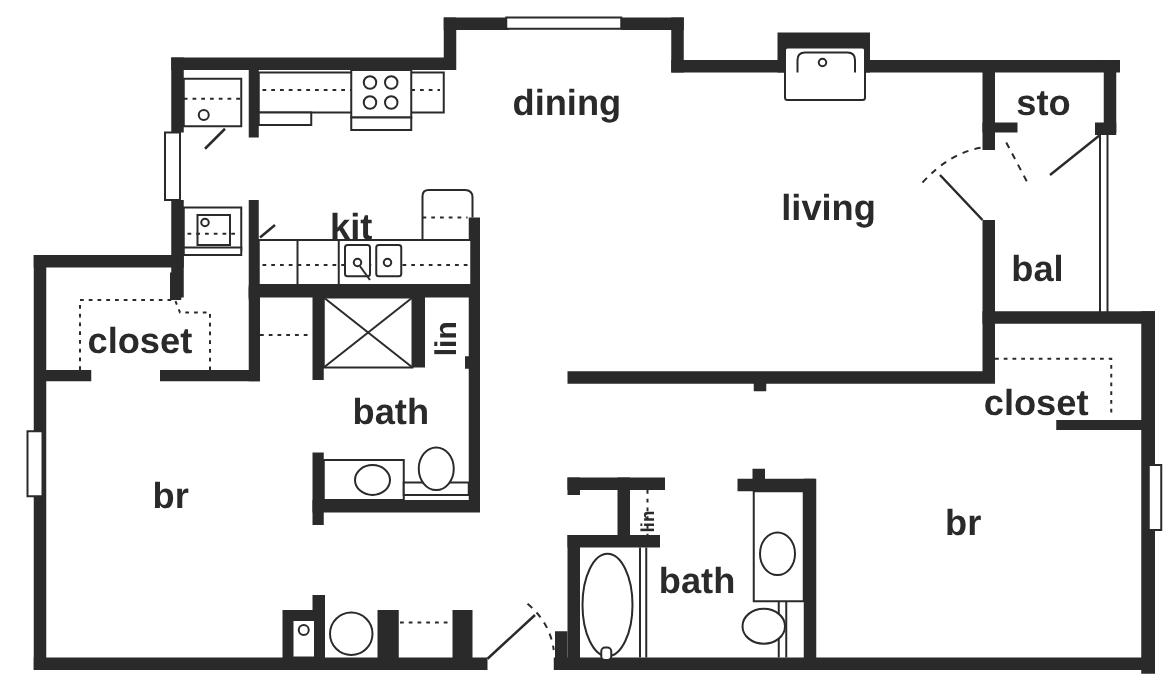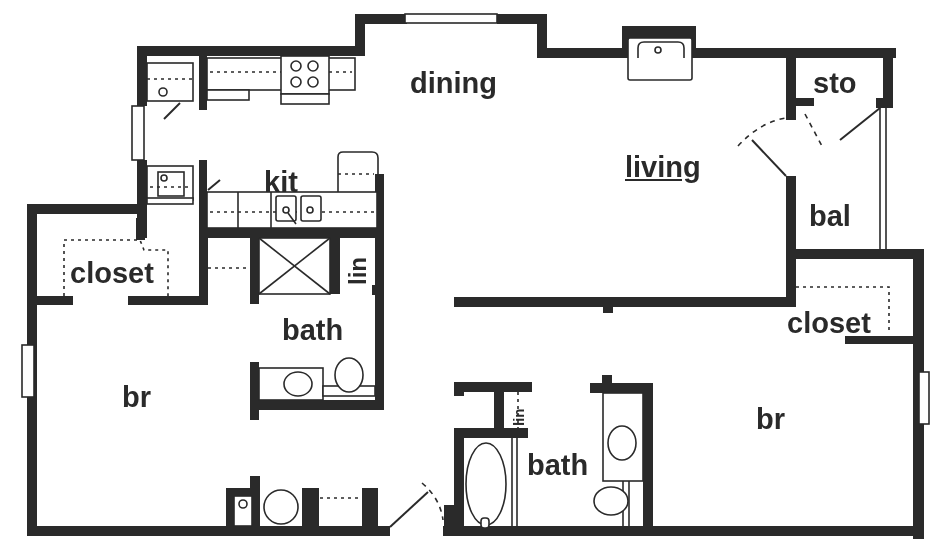--- a/index.html
+++ b/index.html
@@ -200,21 +200,21 @@
     <ellipse class="thin" cx="622" cy="443" rx="14" ry="17"></ellipse>
 
     <line class="thinline" x1="623" y1="481" x2="623" y2="526"></line>
     <line class="thinline" x1="629" y1="481" x2="629" y2="526"></line>
     <ellipse class="thin" cx="611" cy="501" rx="17" ry="14"></ellipse>
   </g>
 </svg>
 
 <div class="label" style="left:410px; top:69px;">dining</div>
 <div class="label" style="left:264px; top:132px;margin-top:36px;">kit</div>
-<div class="label" style="left:625px; top:153px;text-decoration:underline;">living</div>
+<div class="label" style="left:625px; top:153px;">living</div>
 <div class="label" style="left:813px; top:69px;text-align:right;">sto</div>
 <div class="label" style="left:809px; top:202px;">bal</div>
 <div class="label" style="left:70px; top:259px;">closet</div>
 <div class="label rot" style="left:346px; top:285px;">lin</div>
 <div class="label" style="left:282px; top:316px;">bath</div>
 <div class="label" style="left:122px; top:383px;">br</div>
 <div class="label" style="left:787px; top:309px;">closet</div>
 <div class="label rot-small" style="left:511px; top:426px;">lin</div>
 <div class="label" style="left:527px; top:451px;">bath</div>
 <div class="label" style="left:756px; top:405px;">br</div>

